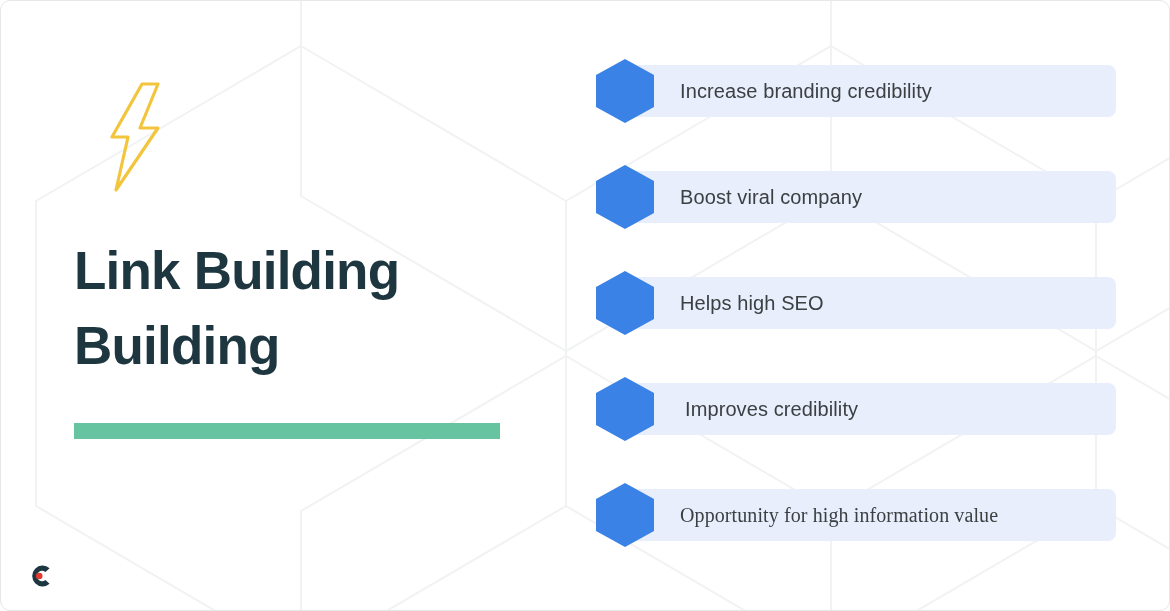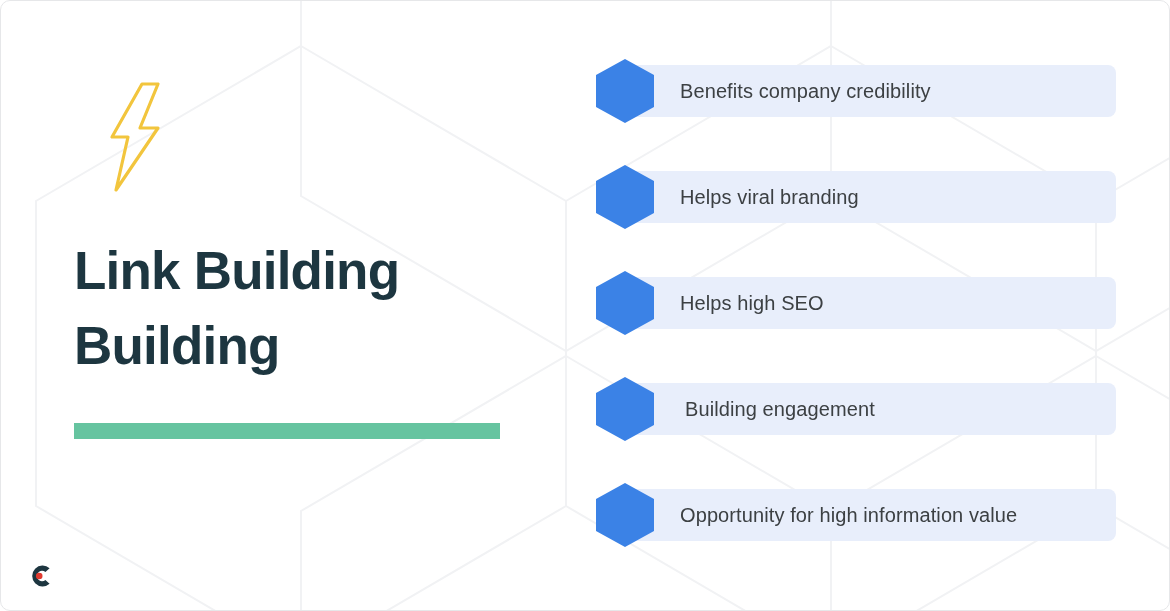--- a/index.html
+++ b/index.html
@@ -97,20 +97,21 @@
     z-index: 2;
   }
 
   .benefit-row {
     position: relative;
     height: 64px;
     margin-bottom: 42px;
   }
   .benefit-row:last-child {
     margin-bottom: 0;
+    font-family: Liberation Serif, serif;
   }
 
   .benefit-pill {
     position: absolute;
     left: 29px;
     top: 6px;
     right: 0;
     height: 52px;
     background: #e8eefb;
     border-radius: 8px;
@@ -186,39 +187,39 @@
   <svg id="brand-logo" viewBox="0 0 28 28" aria-hidden="true">
     <path d="M22.6 6.3 A10.4 10.4 0 1 0 22.6 21.7 L18.4 18.0 A5.2 5.2 0 1 1 18.4 10.0 Z" fill="#1d3640"></path>
     <circle cx="12.2" cy="14" r="3.3" fill="#e03a2f"></circle>
   </svg>
 
   <div id="benefits-list">
 
     <div class="benefit-row">
       <div class="benefit-pill"></div>
       <div class="benefit-hex"></div>
-      <div class="benefit-label">Benefits company credibility</div>
-    </div>
-
-    <div class="benefit-row">
-      <div class="benefit-pill"></div>
-      <div class="benefit-hex"></div>
-      <div class="benefit-label">Helps viral branding</div>
+      <div class="benefit-label">Increase branding credibility</div>
+    </div>
+
+    <div class="benefit-row">
+      <div class="benefit-pill"></div>
+      <div class="benefit-hex"></div>
+      <div class="benefit-label">Boost viral company</div>
     </div>
 
     <div class="benefit-row">
       <div class="benefit-pill"></div>
       <div class="benefit-hex"></div>
       <div class="benefit-label">Helps high SEO</div>
     </div>
 
     <div class="benefit-row">
       <div class="benefit-pill"></div>
       <div class="benefit-hex"></div>
-      <div class="benefit-label indented">Building engagement</div>
+      <div class="benefit-label indented">Improves credibility</div>
     </div>
 
     <div class="benefit-row">
       <div class="benefit-pill"></div>
       <div class="benefit-hex"></div>
       <div class="benefit-label">Opportunity for high information value</div>
     </div>
 
   </div>
 

